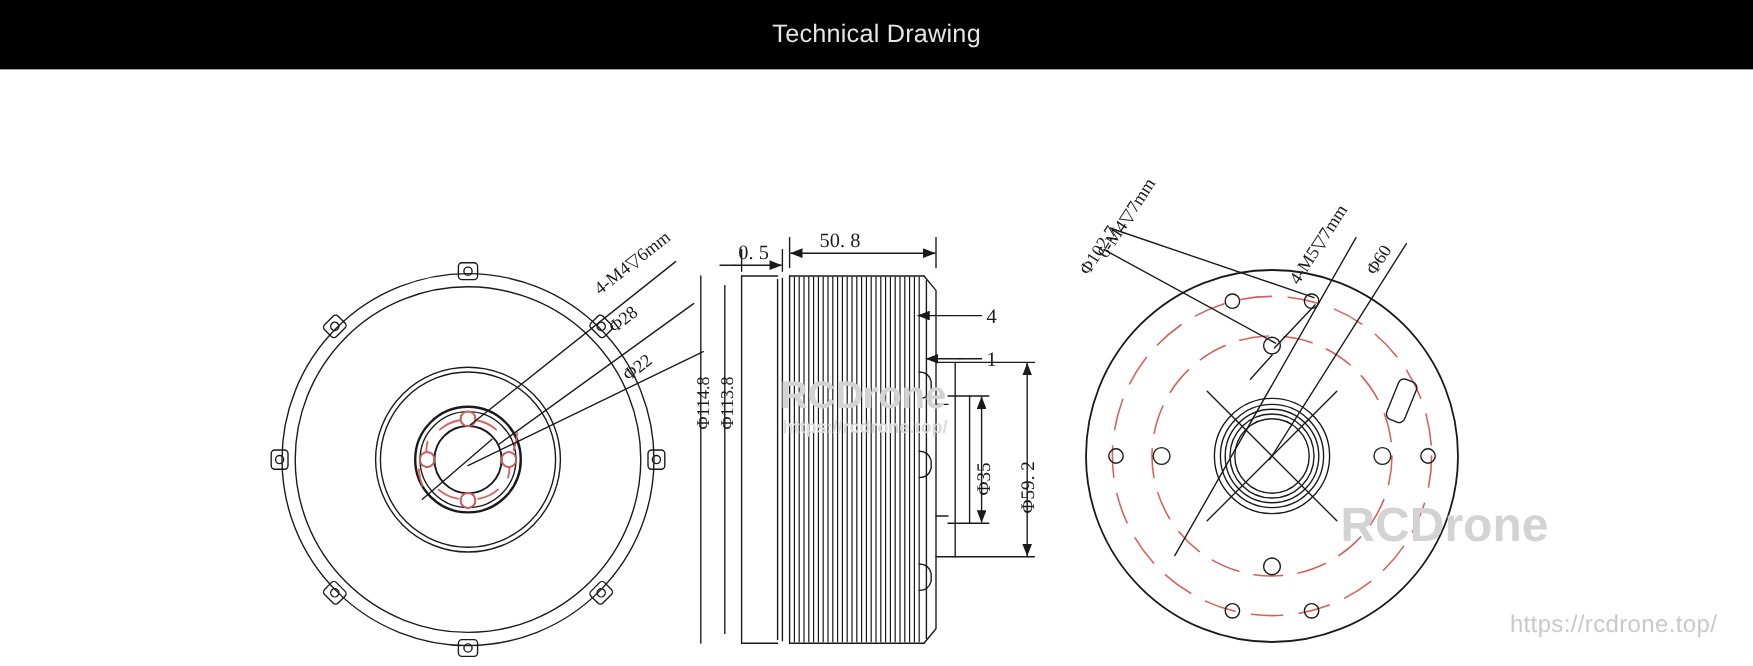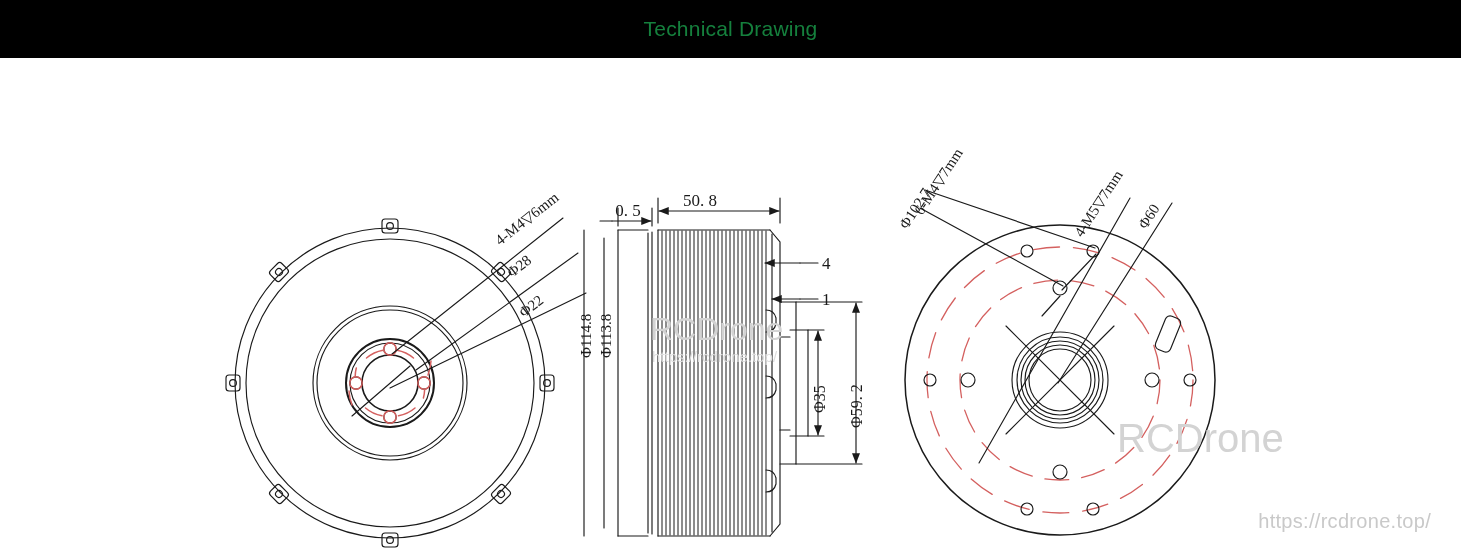--- a/index.html
+++ b/index.html
@@ -20,21 +20,21 @@
     position: absolute;
     left: 0; top: 0;
     width: 1461px;
     height: 58px;
     background: #000000;
     display: flex;
     align-items: center;
     justify-content: center;
   }
   #header-title {
-    color: #15803d;
+    color: #e5e5e5;
     font-size: 21px;
     font-weight: 400;
     letter-spacing: 0.2px;
     font-family: "Liberation Sans", sans-serif;
   }
   
   #drawing-area {
     position: absolute;
     left: 0; top: 58px;
     width: 1461px;
@@ -51,21 +51,21 @@
     font-size: 20px;
     font-family: "Liberation Sans", sans-serif;
     letter-spacing: 0.3px;
     white-space: nowrap;
   }
   
   .wm-brand {
     position: absolute;
     color: #d3d3d3;
     font-family: "Liberation Sans", sans-serif;
-    font-weight: 400;
+    font-weight: 700;
     white-space: nowrap;
     pointer-events: none;
   }
   #wm-mid-brand  { left: 650px; top: 253px; font-size: 32px; }
   #wm-mid-url    { left: 652px; top: 290px; font-size: 15px; color:#dcdcdc; }
   #wm-right-brand{ left: 1117px; top: 358px; font-size: 40px; }
 </style>
 </head>
 <body>
 

